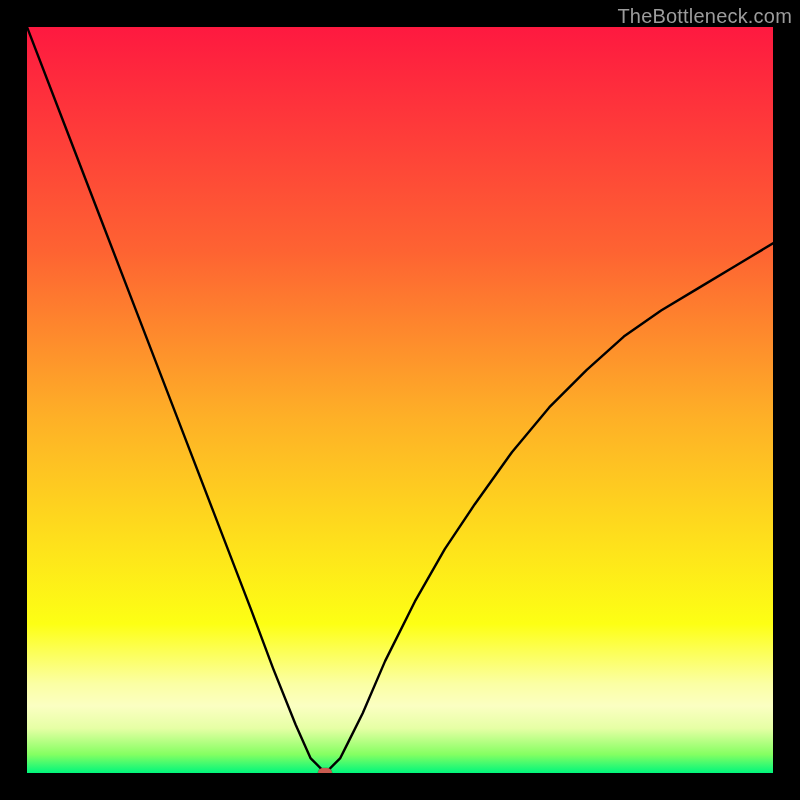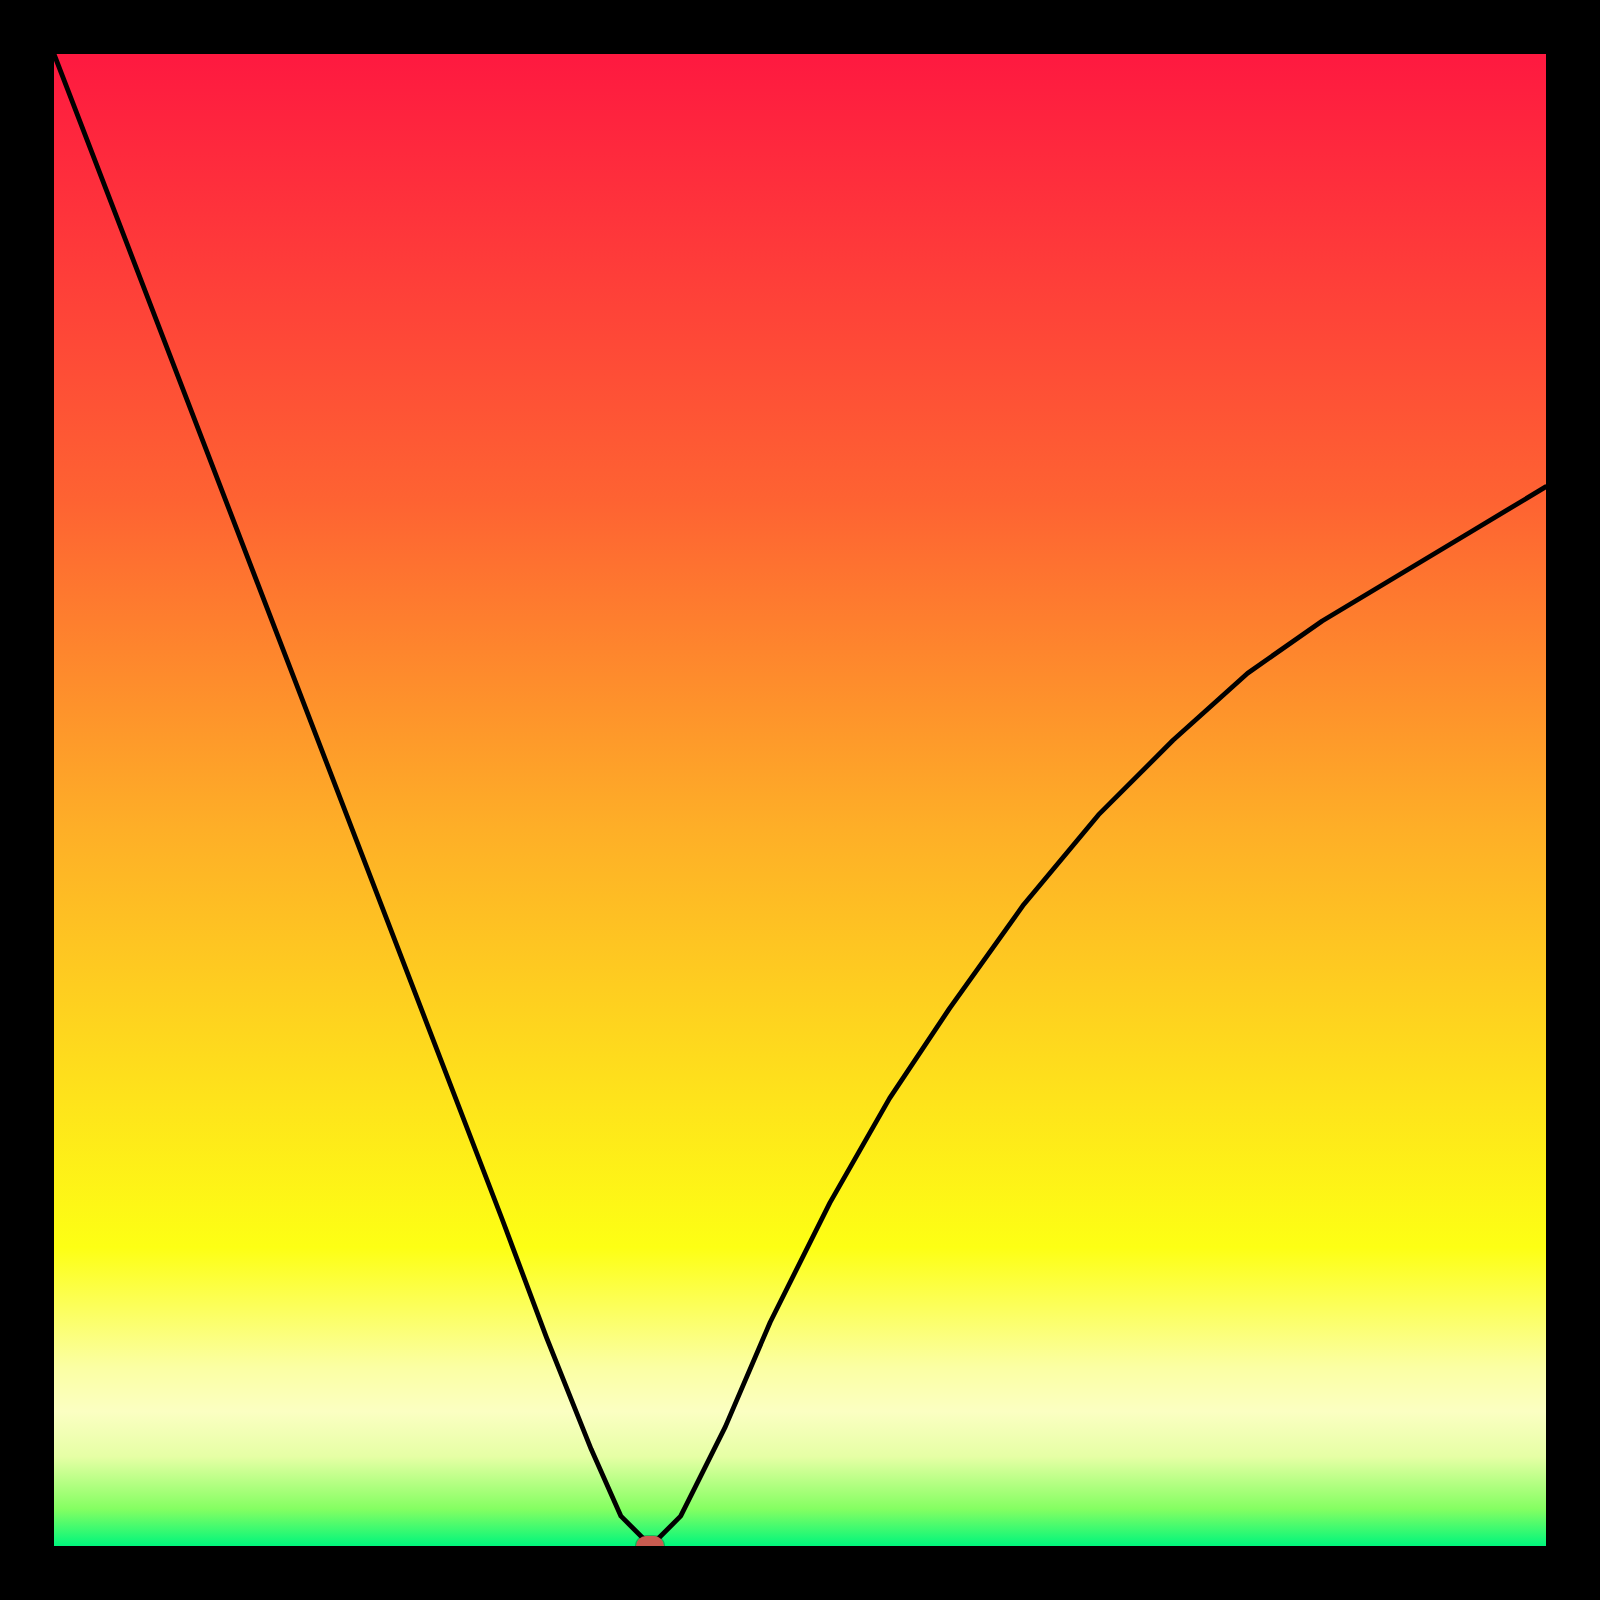--- a/index.html
+++ b/index.html
@@ -69,13 +69,14 @@
           <stop id="g92" offset="97.5%" stop-color="#85ff62"></stop>
           <stop id="g100" offset="100%" stop-color="#00f67c"></stop>
         </linearGradient>
       </defs>
       <rect x="0" y="0" width="746" height="746" fill="url(#bg-grad)"></rect>
       <path id="curve-path" fill="none" stroke-width="2.4" stroke-linejoin="round" stroke-linecap="round" d="M0.00 0.00 L37.30 96.98 L74.60 193.96 L111.90 290.94 L149.20 387.92 L186.50 484.90 L223.80 581.88 L246.18 641.56 L268.56 697.51 L283.48 731.08 L298.40 746.00 L313.32 731.08 L320.78 716.16 L335.70 686.32 L358.08 634.10 L387.92 574.42 L417.76 522.20 L447.60 477.44 L484.90 425.22 L522.20 380.46 L559.50 343.16 L596.80 309.59 L634.10 283.48 L671.40 261.10 L708.70 238.72 L746.00 216.34" stroke="#000000"></path>
     </svg>
     <div id="marker" class="marker" style="left: 298.4px; top: 746px; background: rgb(201, 91, 80);"></div>
   </div>
 
+  <div class="watermark">TheBottleneck.com</div>
 </div>
 
 </body></html>

